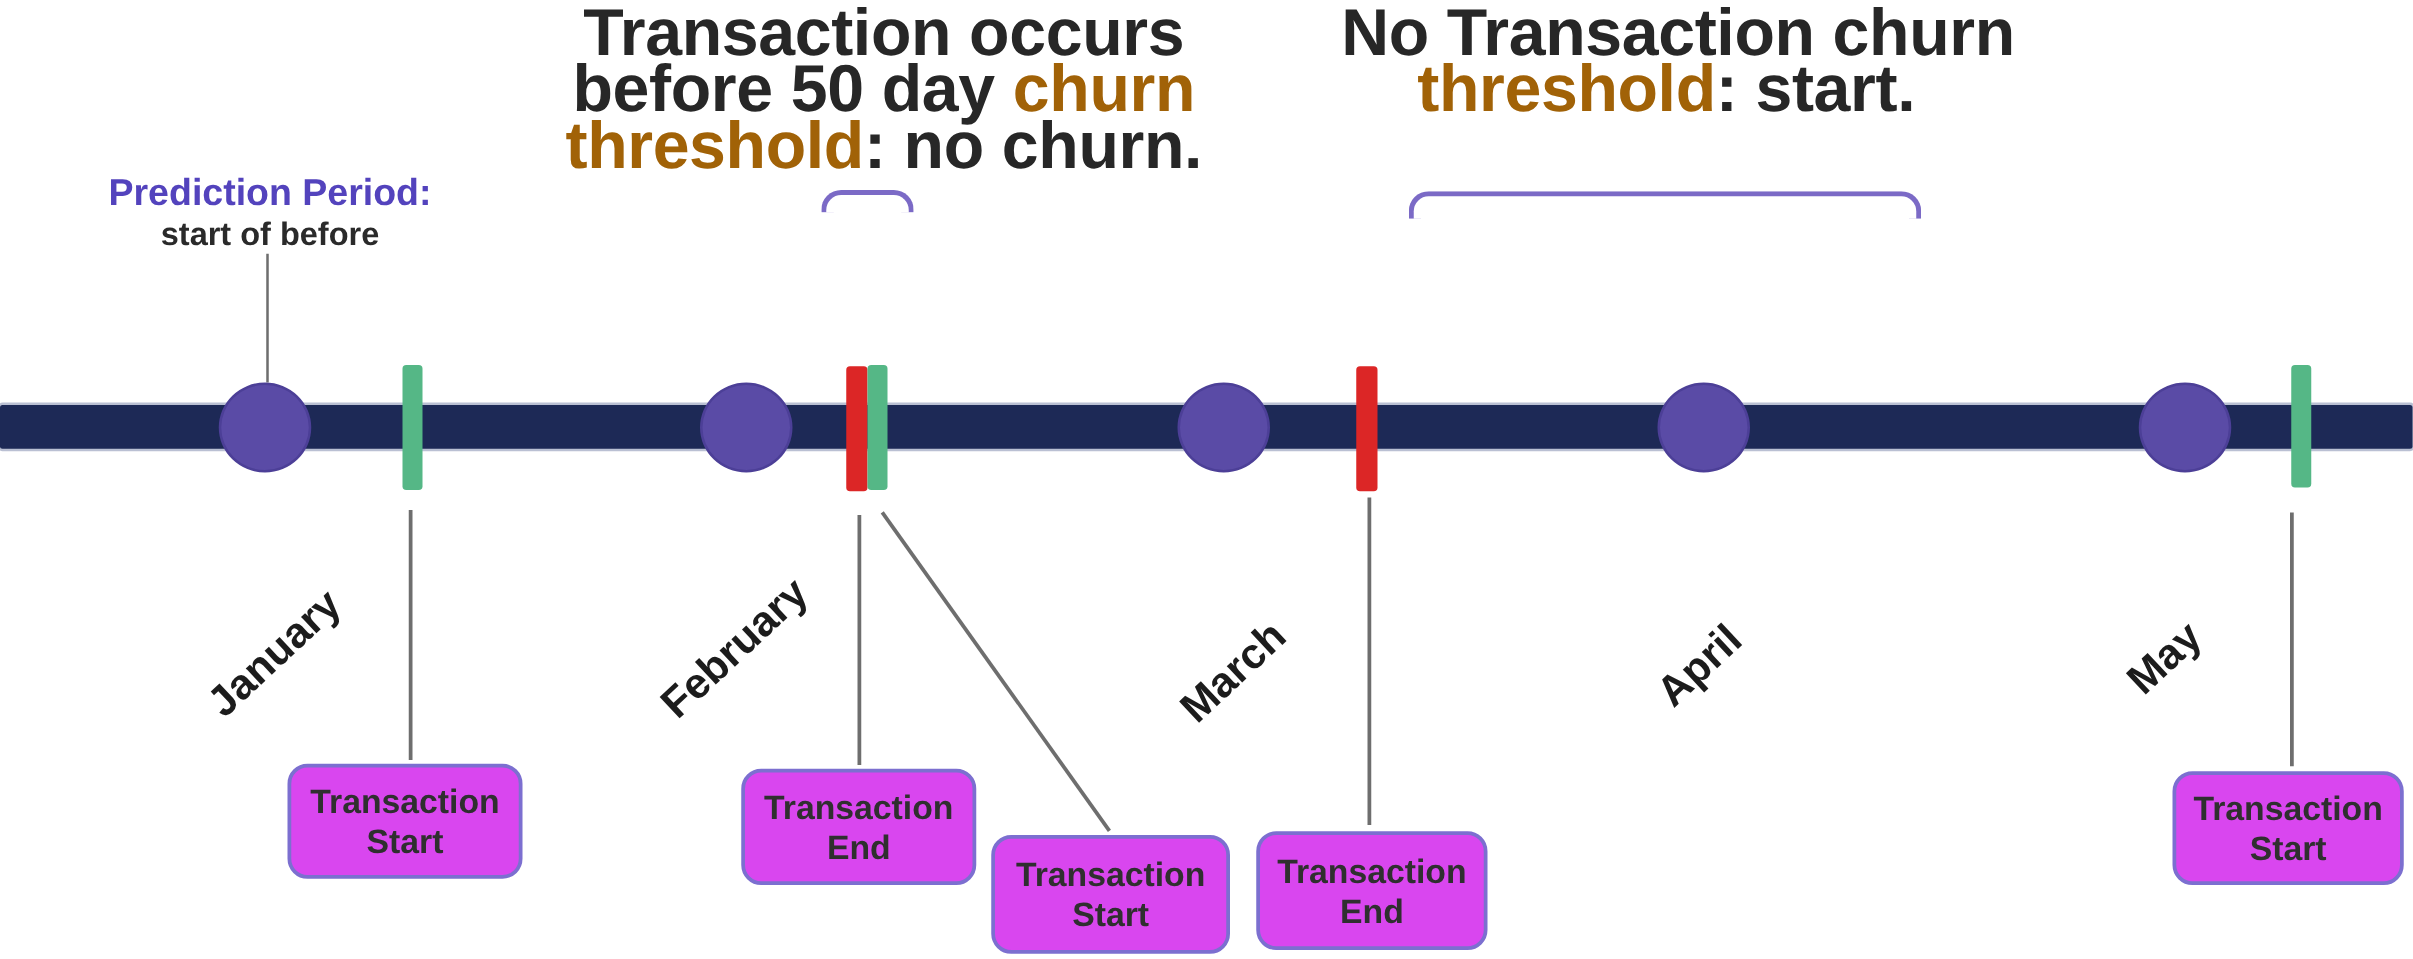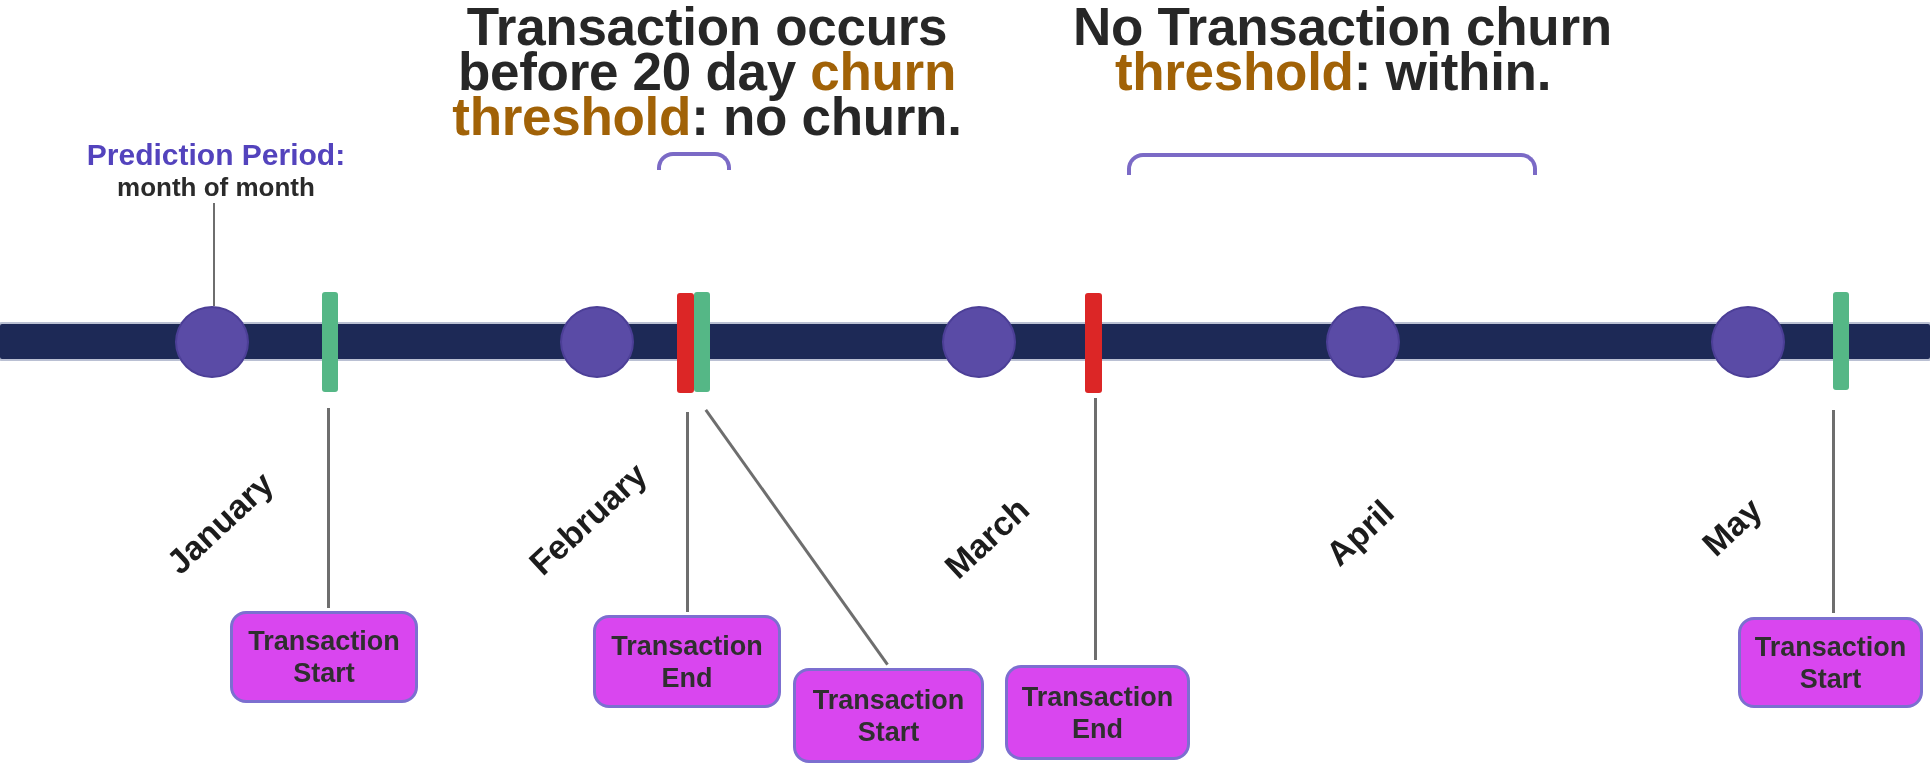--- a/index.html
+++ b/index.html
@@ -50,32 +50,32 @@
     display:flex;flex-direction:column;justify-content:center;align-items:center;
     font-size:27px;font-weight:700;color:#2f2f2f;line-height:32px;text-align:center;
     box-sizing:border-box;z-index:5;
   }
 </style>
 </head>
 <body>
 
 <div class="pred" style="left:66px;top:138px;width:300px;">
   <div class="l1">Prediction Period:</div>
-  <div class="l2">month of month</div>
+  <div class="l2">start of before</div>
 </div>
 
 <div class="ann" style="left:447px;top:4px;width:520px;">
   <div>Transaction occurs</div>
-  <div><span>before 20 day</span> <span class="purple">churn</span></div>
+  <div><span>before 50 day</span> <span class="purple">churn</span></div>
   <div><span class="purple">threshold</span><span>: no churn.</span></div>
 </div>
 
 <div class="ann" style="left:1073px;top:4px;width:520px;">
   <div>No Transaction churn</div>
-  <div><span class="purple">threshold</span><span>: within.</span></div>
+  <div><span class="purple">threshold</span><span>: start.</span></div>
 </div>
 
 <div class="brace" style="left:657px;top:152px;width:74px;height:18px;"></div>
 <div class="brace" style="left:1127px;top:153px;width:410px;height:22px;"></div>
 
 <div class="vline" style="left:213px;top:203px;height:103px;width:2px;"></div>
 <div class="vline" style="left:327px;top:408px;height:200px;"></div>
 <div class="vline" style="left:686px;top:412px;height:200px;"></div>
 <div class="diag"></div>
 <div class="vline" style="left:1094px;top:398px;height:262px;"></div>

